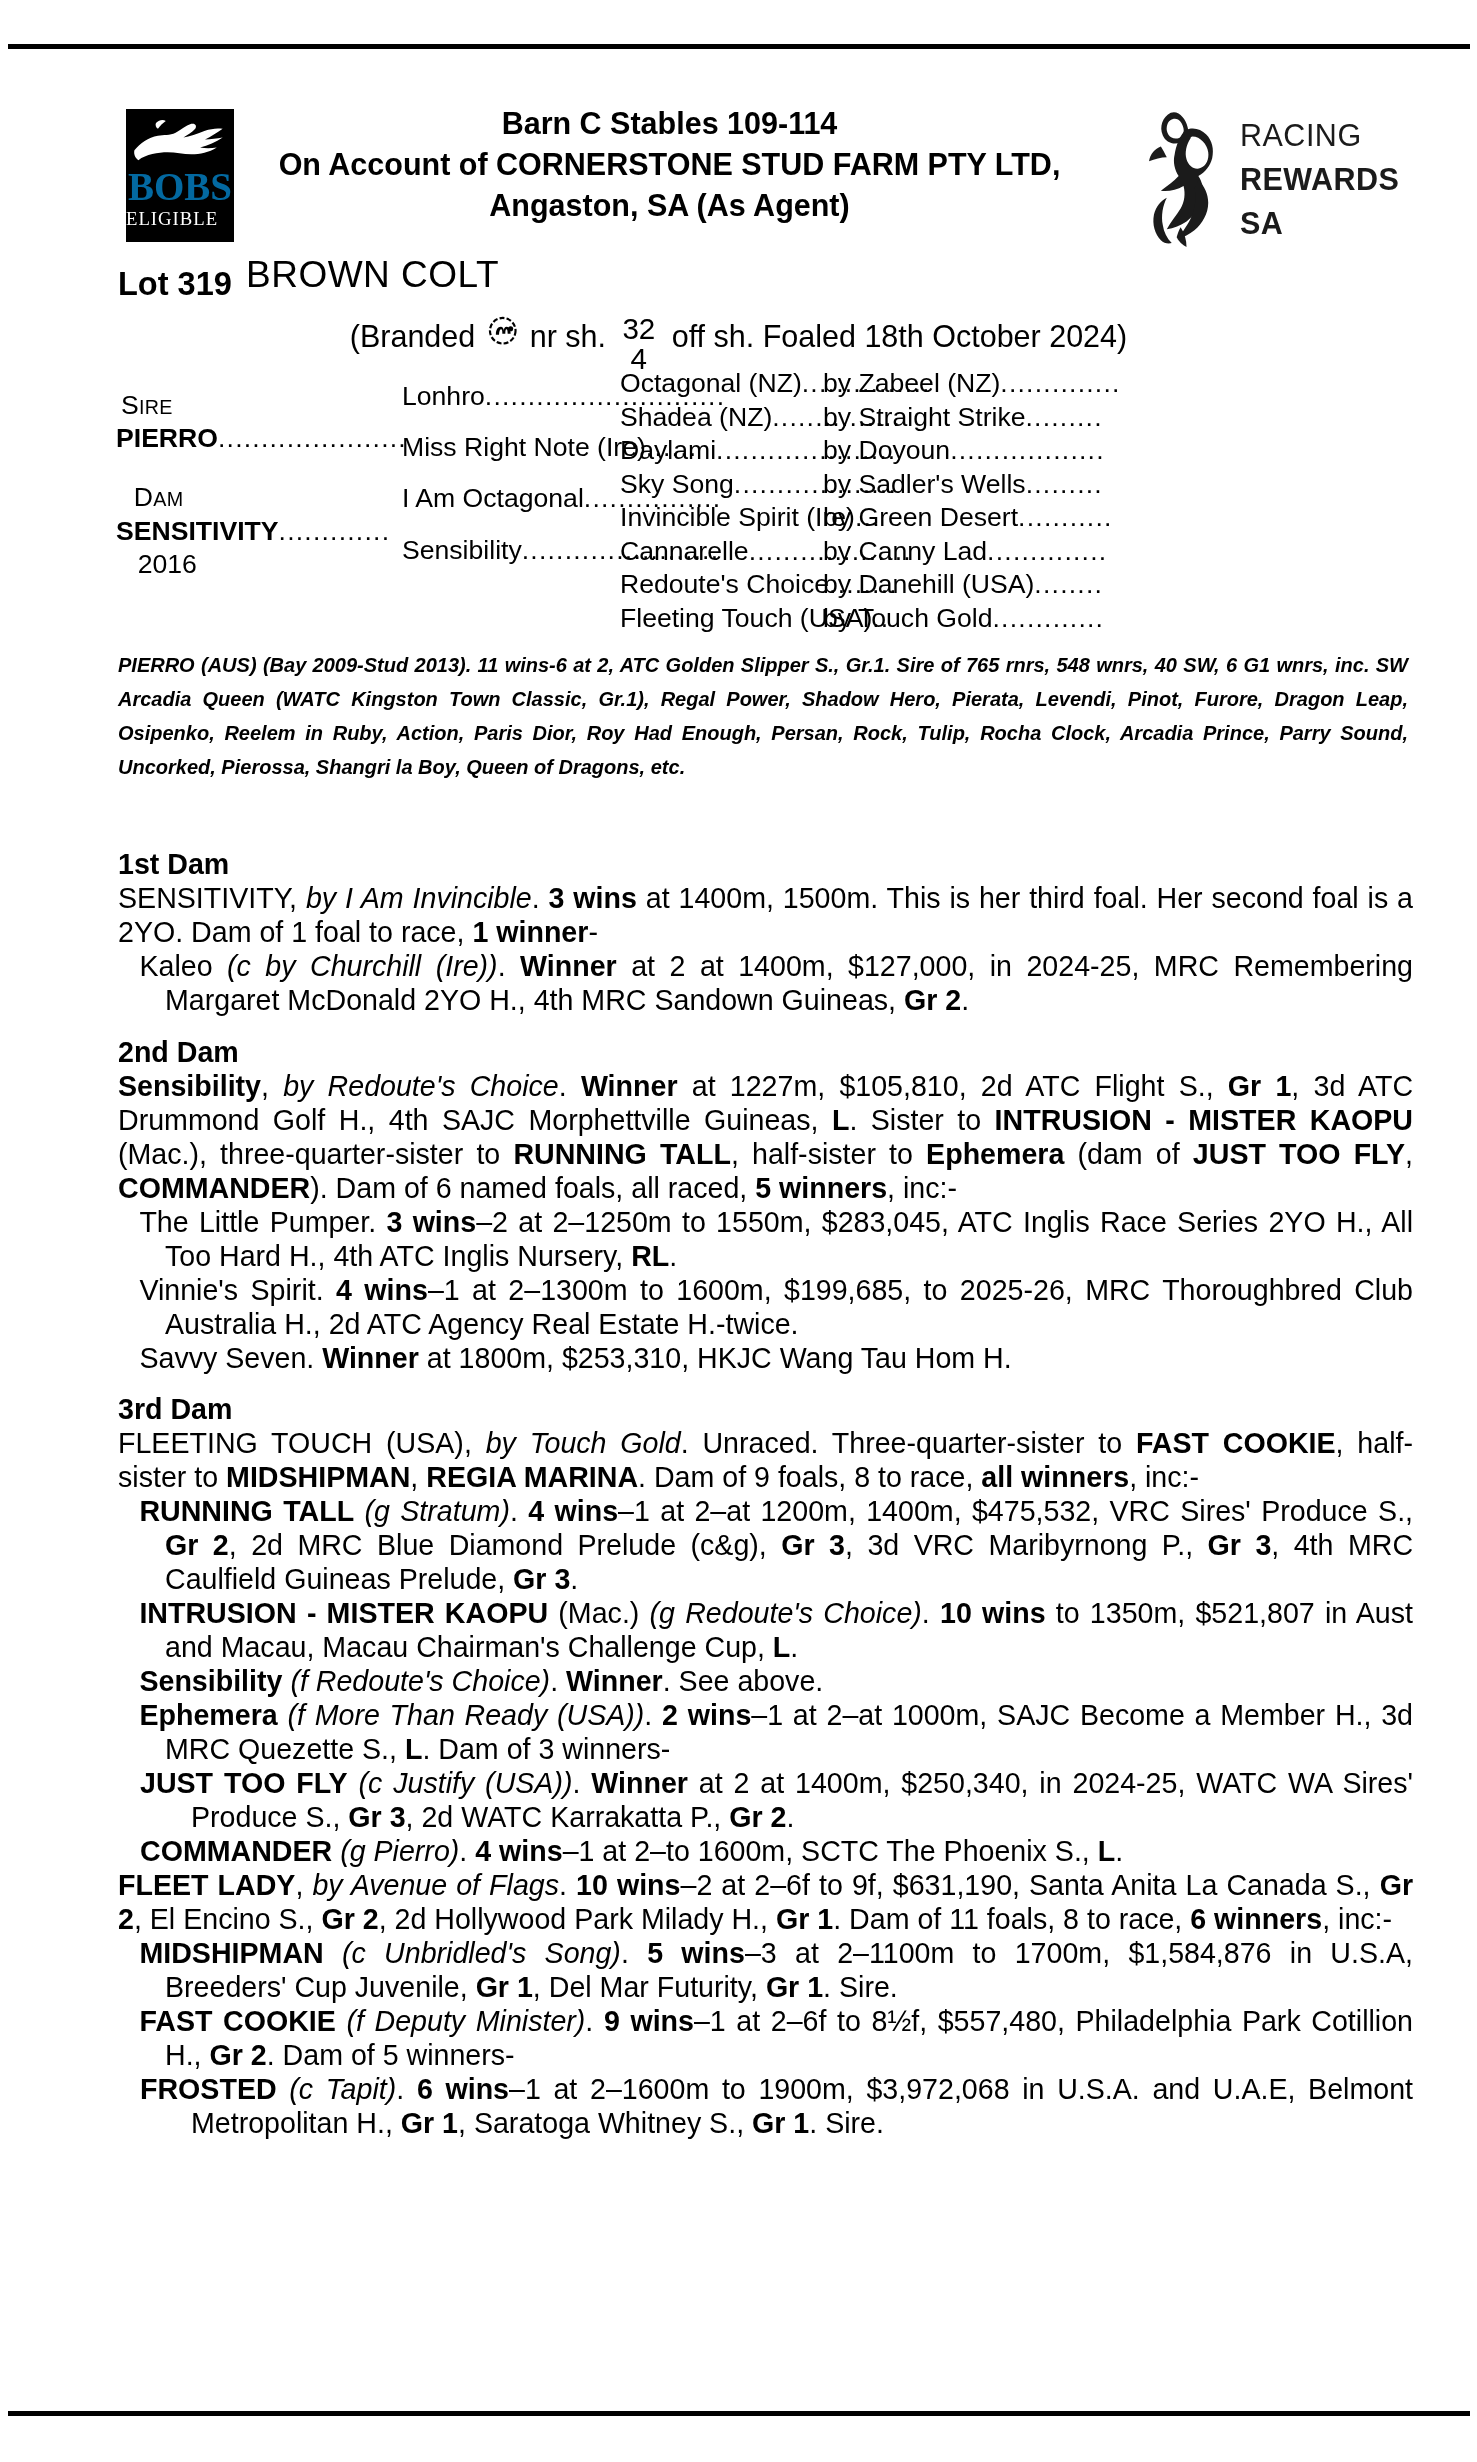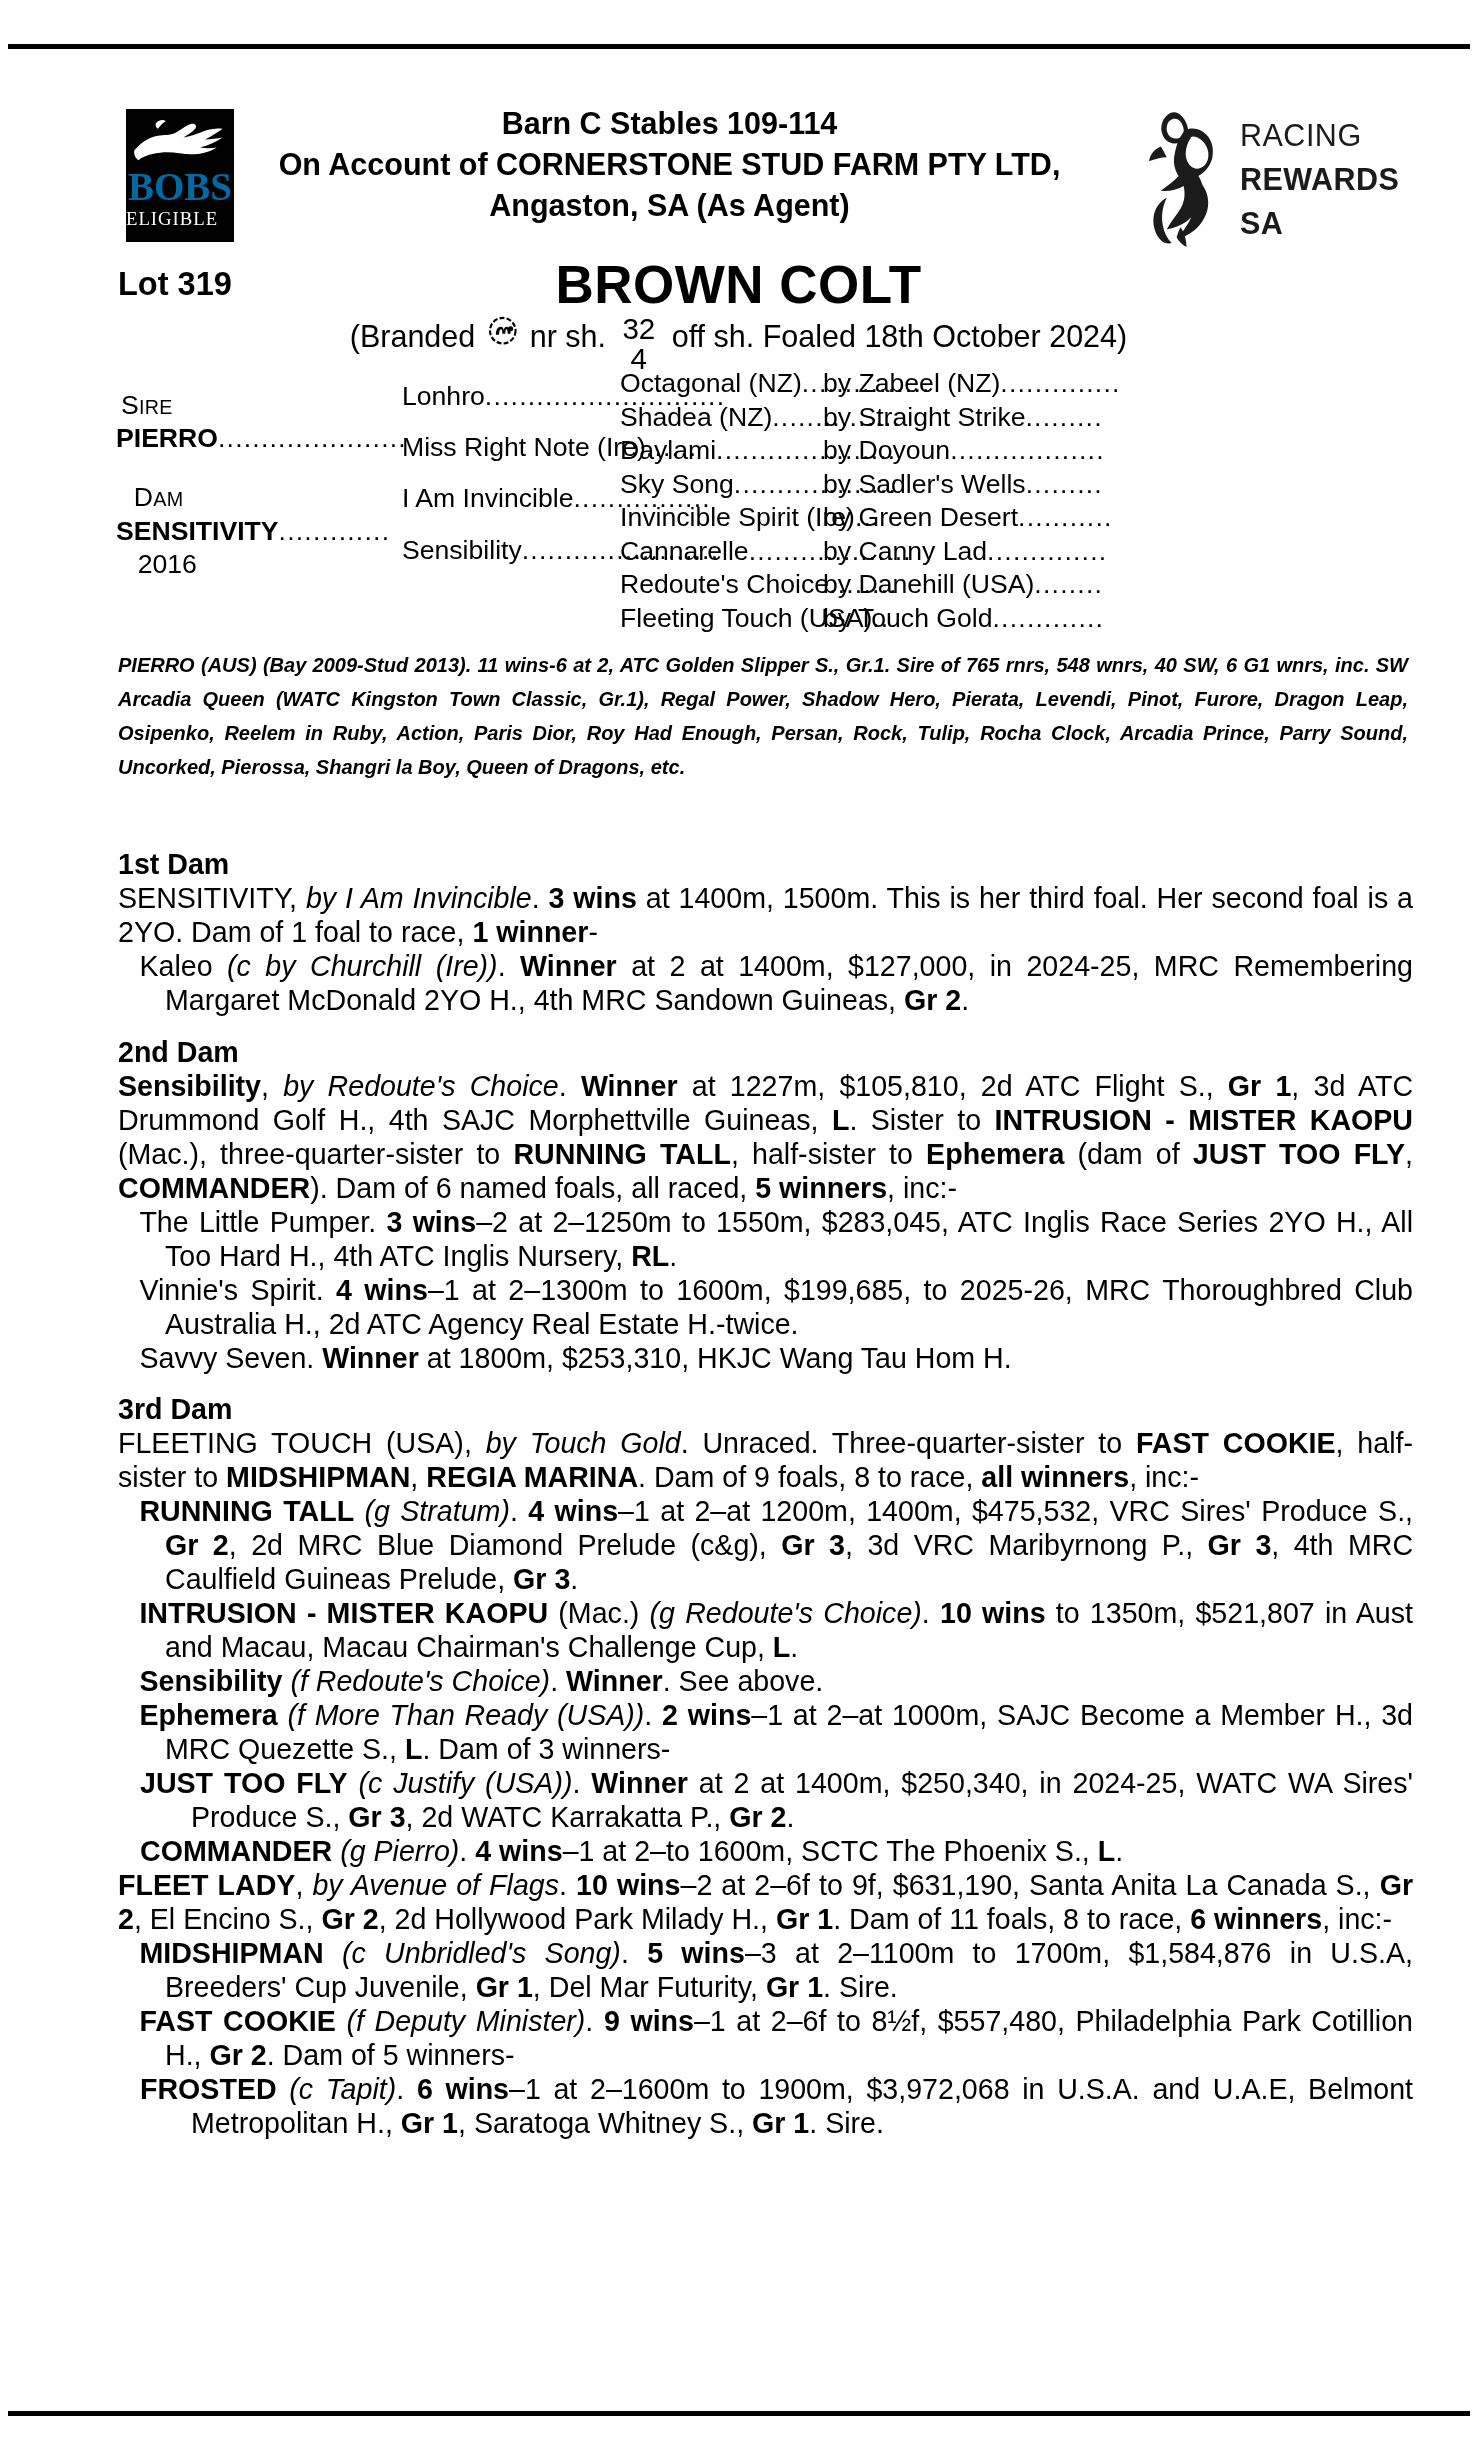--- a/index.html
+++ b/index.html
@@ -139,23 +139,23 @@
     top: 266px;
     font-weight: 700;
     font-size: 32.5px;
     letter-spacing: 0px;
   }
   .colt-title {
     position: absolute;
     left: 246px;
     top: 254px;
     width: 985px;
-    text-align: center;
-    font-weight: 700;
-    font-size: 53px;
+    text-align: left;
+    font-weight: 400;
+    font-size: 37px;
     letter-spacing: 0.5px;
   }
   .brand-line {
     position: absolute;
     left: 246px;
     top: 307px;
     width: 985px;
     text-align: center;
     font-size: 30.5px;
     white-space: nowrap;
@@ -347,21 +347,21 @@
       <div class="ped-cell p-sire-lbl smallcaps"><span class="big">S</span><span class="sm">IRE</span></div>
       <div class="ped-cell p-sire-name"><span class="ped-name-bold">PIERRO</span><span class="dots">......................</span></div>
       <div class="ped-cell p-dam-lbl smallcaps"><span class="big">D</span><span class="sm">AM</span></div>
       <div class="ped-cell p-dam-name"><span class="ped-name-bold">SENSITIVITY</span><span class="dots">.............</span></div>
       <div class="ped-cell p-dam-year">2016</div>
     </div>
 
     <div class="ped-col c2">
       <div class="ped-cell p-g1"><span>Lonhro</span><span class="dots">............................</span></div>
       <div class="ped-cell p-g2"><span>Miss Right Note (Ire)</span><span class="dots">......</span></div>
-      <div class="ped-cell p-g3"><span>I Am Invincible</span><span class="dots">................</span></div>
+      <div class="ped-cell p-g3"><span>I Am Octagonal</span><span class="dots">................</span></div>
       <div class="ped-cell p-g4"><span>Sensibility</span><span class="dots">.......................</span></div>
     </div>
 
     <div class="ped-col c3">
       <div class="ped-cell p-gg1"><span>Octagonal (NZ)</span><span class="dots">...............</span></div>
       <div class="ped-cell p-gg2"><span>Shadea (NZ)</span><span class="dots">...............</span></div>
       <div class="ped-cell p-gg3"><span>Daylami</span><span class="dots">.....................</span></div>
       <div class="ped-cell p-gg4"><span>Sky Song</span><span class="dots">...................</span></div>
       <div class="ped-cell p-gg5"><span>Invincible Spirit (Ire)</span><span class="dots">...</span></div>
       <div class="ped-cell p-gg6"><span>Cannarelle</span><span class="dots">...................</span></div>

